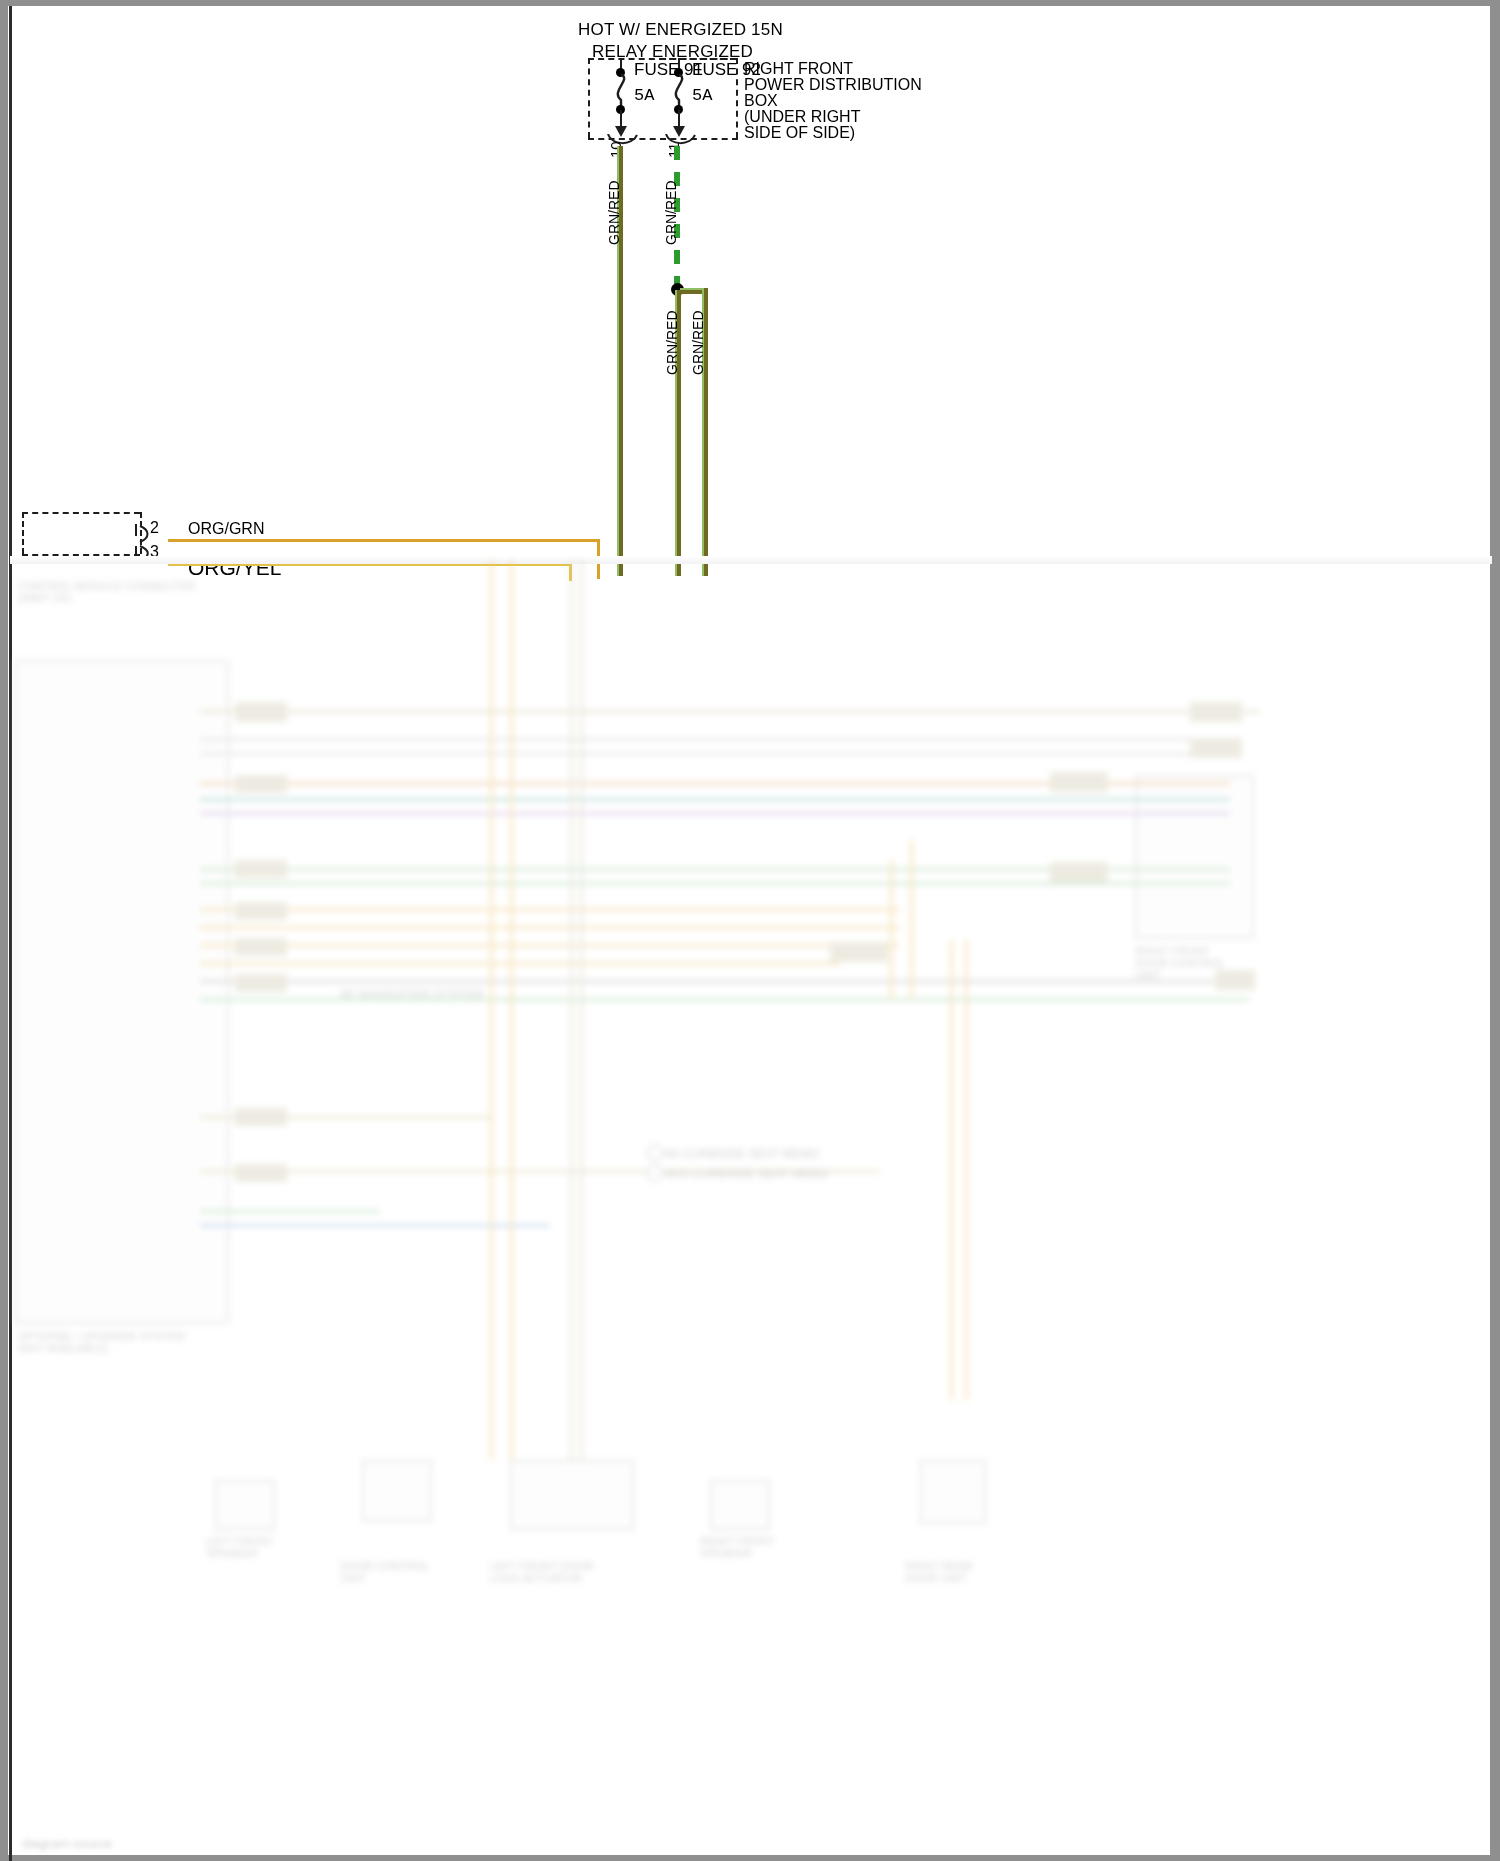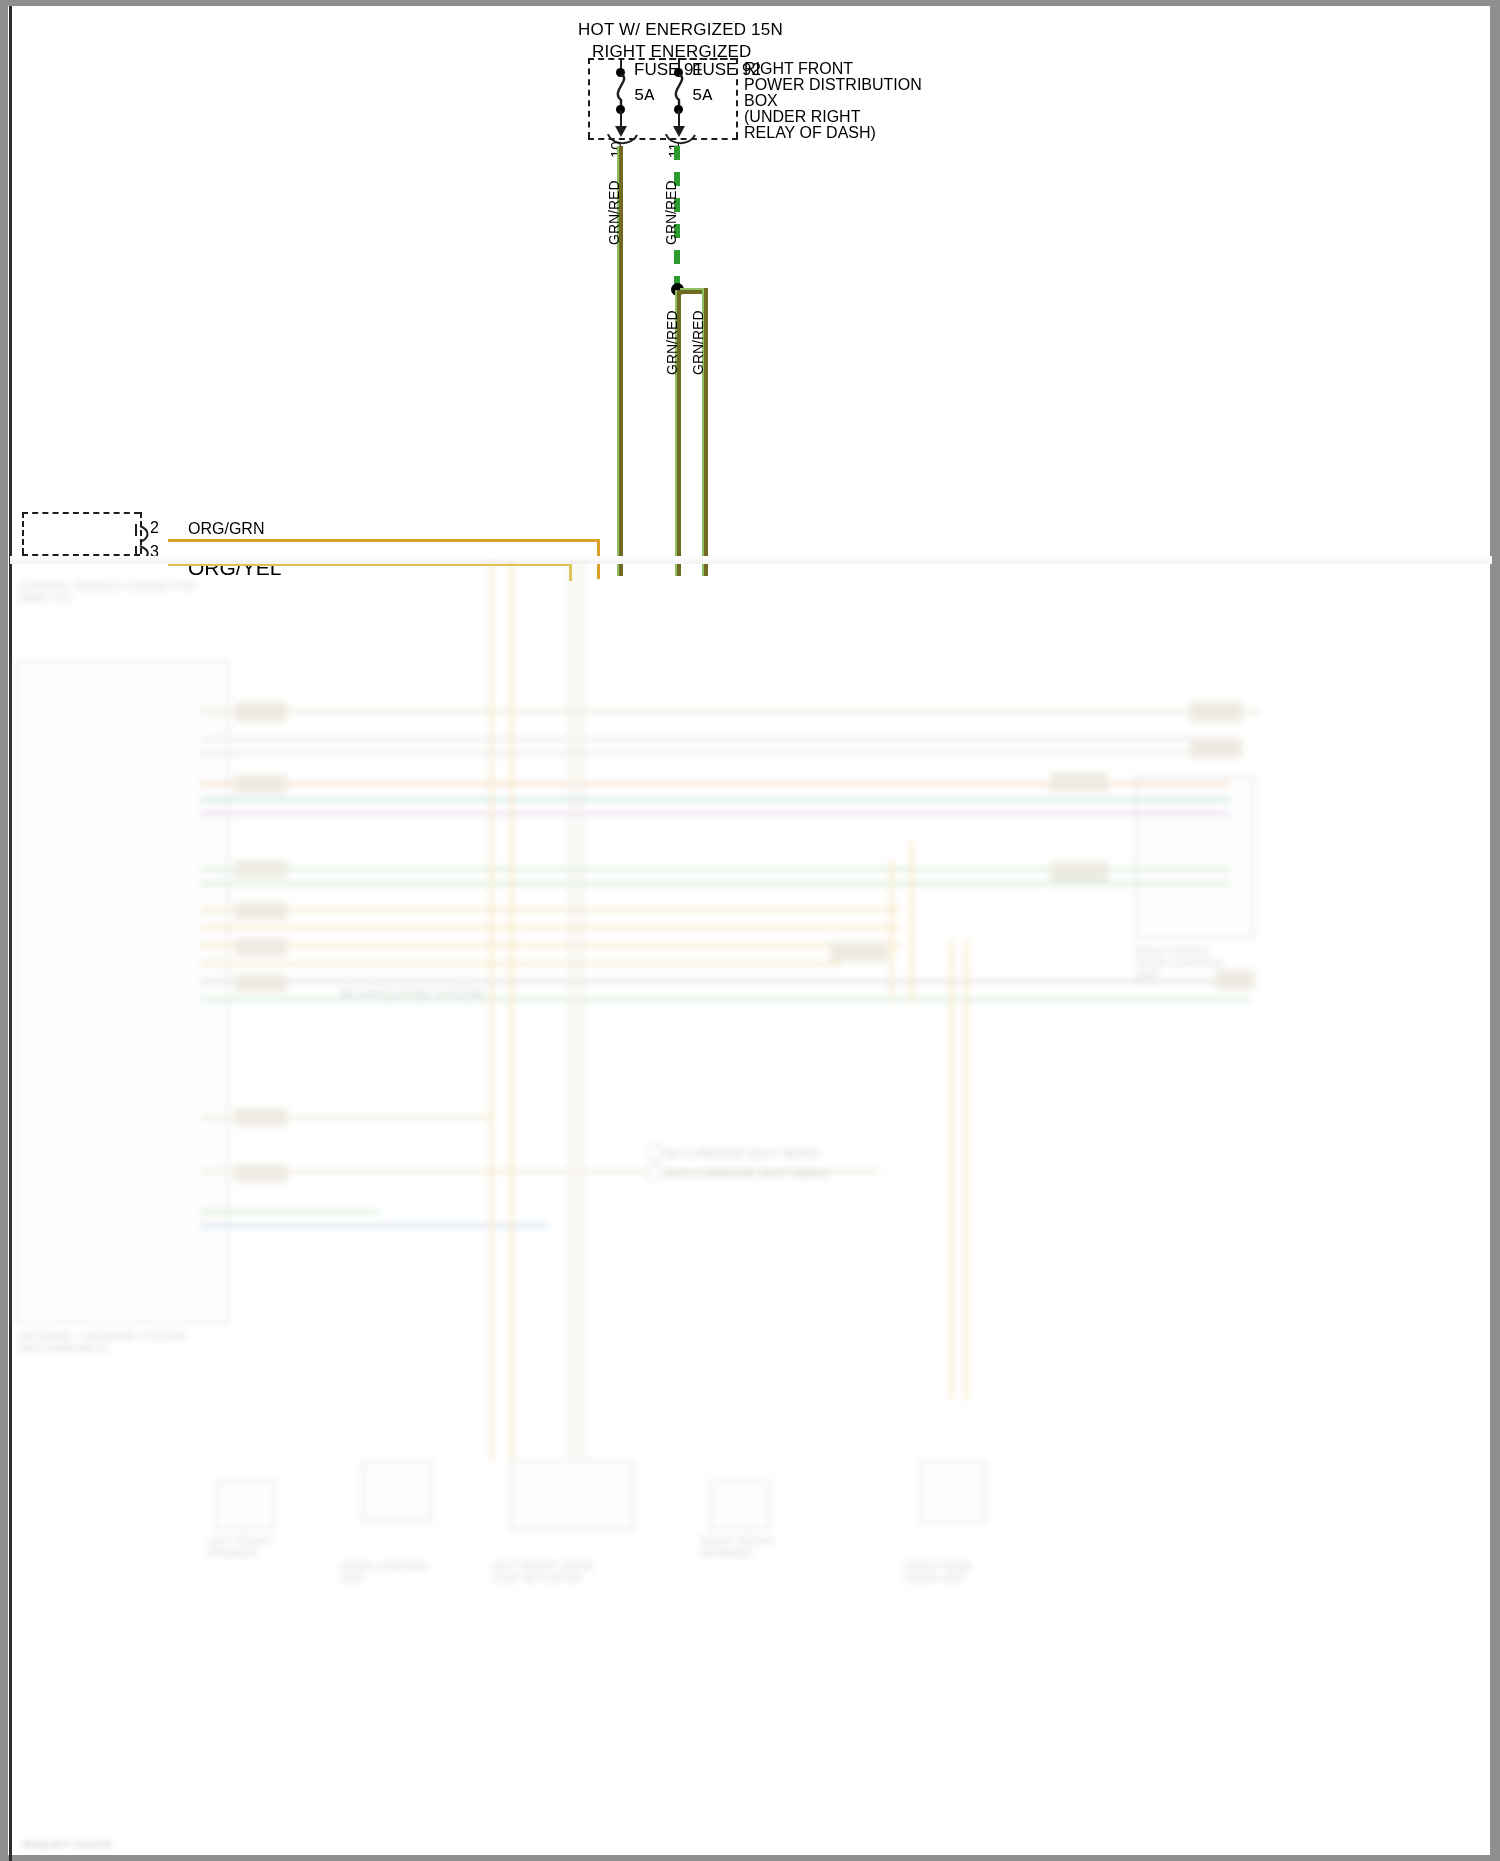--- a/index.html
+++ b/index.html
@@ -137,21 +137,21 @@
 
 <div id="page">
 
   <div id="frame-top"></div>
   <div id="frame-bottom"></div>
   <div id="frame-left"></div>
   <div id="frame-right"></div>
   <div id="inner-border-left"></div>
 
   <div class="txt t-head" style="left:578px; top:20px;">HOT W/ ENERGIZED 15N</div>
-  <div class="txt t-head" style="left:592px; top:42px;">RIGHT ENERGIZED</div>
+  <div class="txt t-head" style="left:592px; top:42px;">RELAY ENERGIZED</div>
 
   <div class="dash-h" style="left:588px; top:58px;  width:148px;"></div>
   <div class="dash-h" style="left:660px; top:58px;  width:78px;"></div>
   <div class="dash-v" style="left:588px; top:58px;  height:80px;"></div>
   <div class="dash-h" style="left:588px; top:138px; width:150px;"></div>
   <div class="dash-v" style="left:736px; top:58px;  height:80px;"></div>
 
   <div class="solid-v" style="left:620px; top:58px; height:14px;"></div>
   <div class="fuse-dot" style="left:616px; top:68px;"></div>
   <svg style="position:absolute; left:610px; top:74px;" width="22" height="34">
@@ -171,21 +171,21 @@
   <div class="fuse-dot" style="left:674px; top:105px;"></div>
   <div class="solid-v" style="left:678px; top:110px; height:20px;"></div>
   <div class="arrowhead" style="left:673px; top:126px;"></div>
   <div class="txt t-fuse" style="left:692px; top:60px;">FUSE 92</div>
   <div class="txt t-amp" style="left:692px; top:86px;">5A</div>
 
   <div class="txt t-side" style="left:744px; top:60px;">RIGHT FRONT</div>
   <div class="txt t-side" style="left:744px; top:76px;">POWER DISTRIBUTION</div>
   <div class="txt t-side" style="left:744px; top:92px;">BOX</div>
   <div class="txt t-side" style="left:744px; top:108px;">(UNDER RIGHT</div>
-  <div class="txt t-side" style="left:744px; top:124px;">RELAY OF DASH)</div>
+  <div class="txt t-side" style="left:744px; top:124px;">SIDE OF SIDE)</div>
 
   <svg style="position:absolute; left:606px; top:134px;" width="34" height="16">
     <path d="M2 0 C 6 12, 26 12, 31 1" fill="none" stroke="#1d1d1d" stroke-width="2"></path>
   </svg>
   <svg style="position:absolute; left:664px; top:134px;" width="34" height="16">
     <path d="M2 0 C 6 12, 26 12, 31 1" fill="none" stroke="#1d1d1d" stroke-width="2"></path>
   </svg>
 
   <div class="vnum" style="left:607px; top:158px;">10</div>
   <div class="vnum" style="left:665px; top:158px;">11</div>

